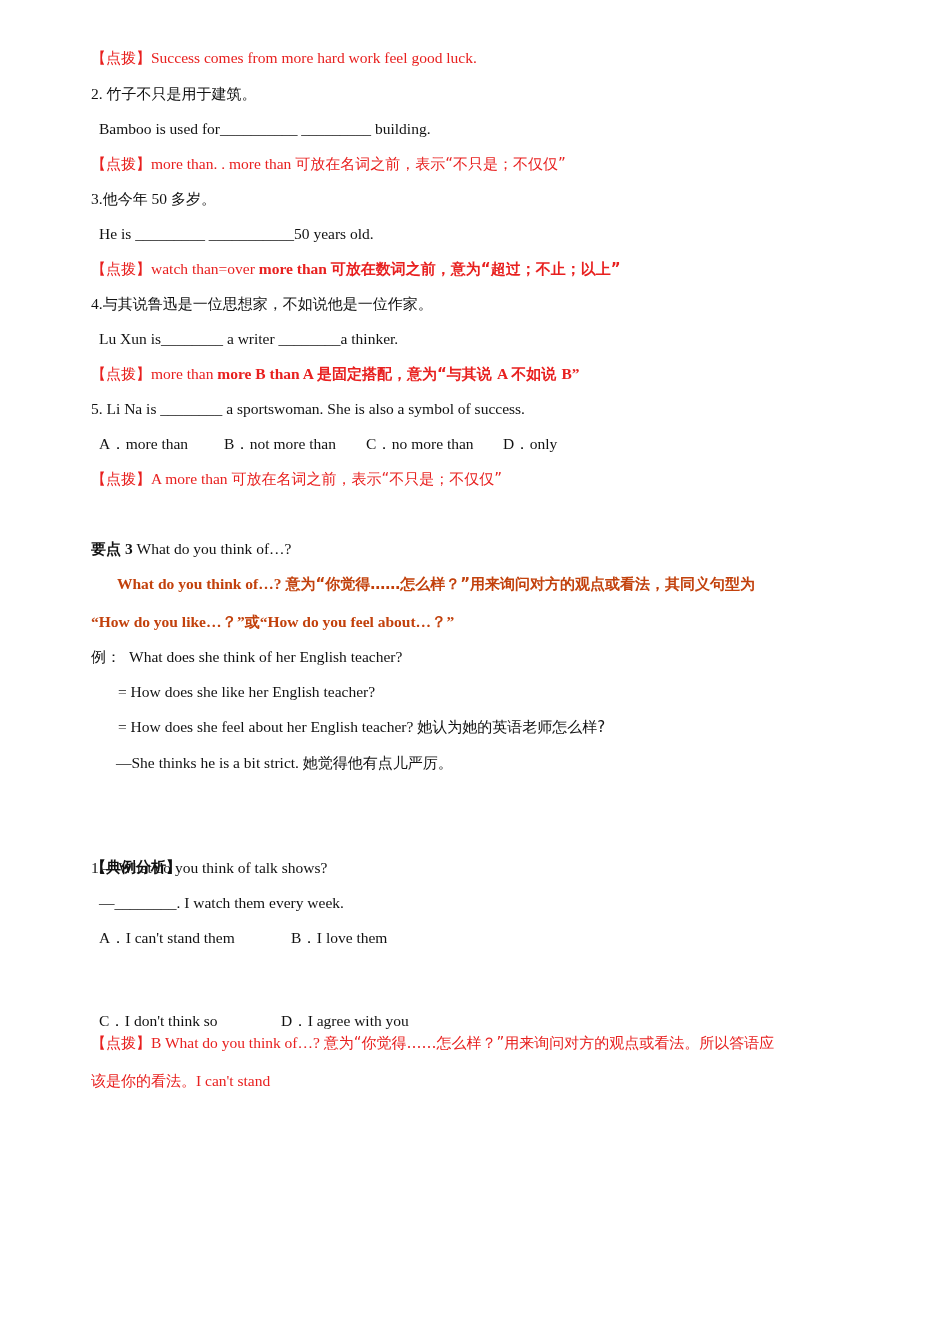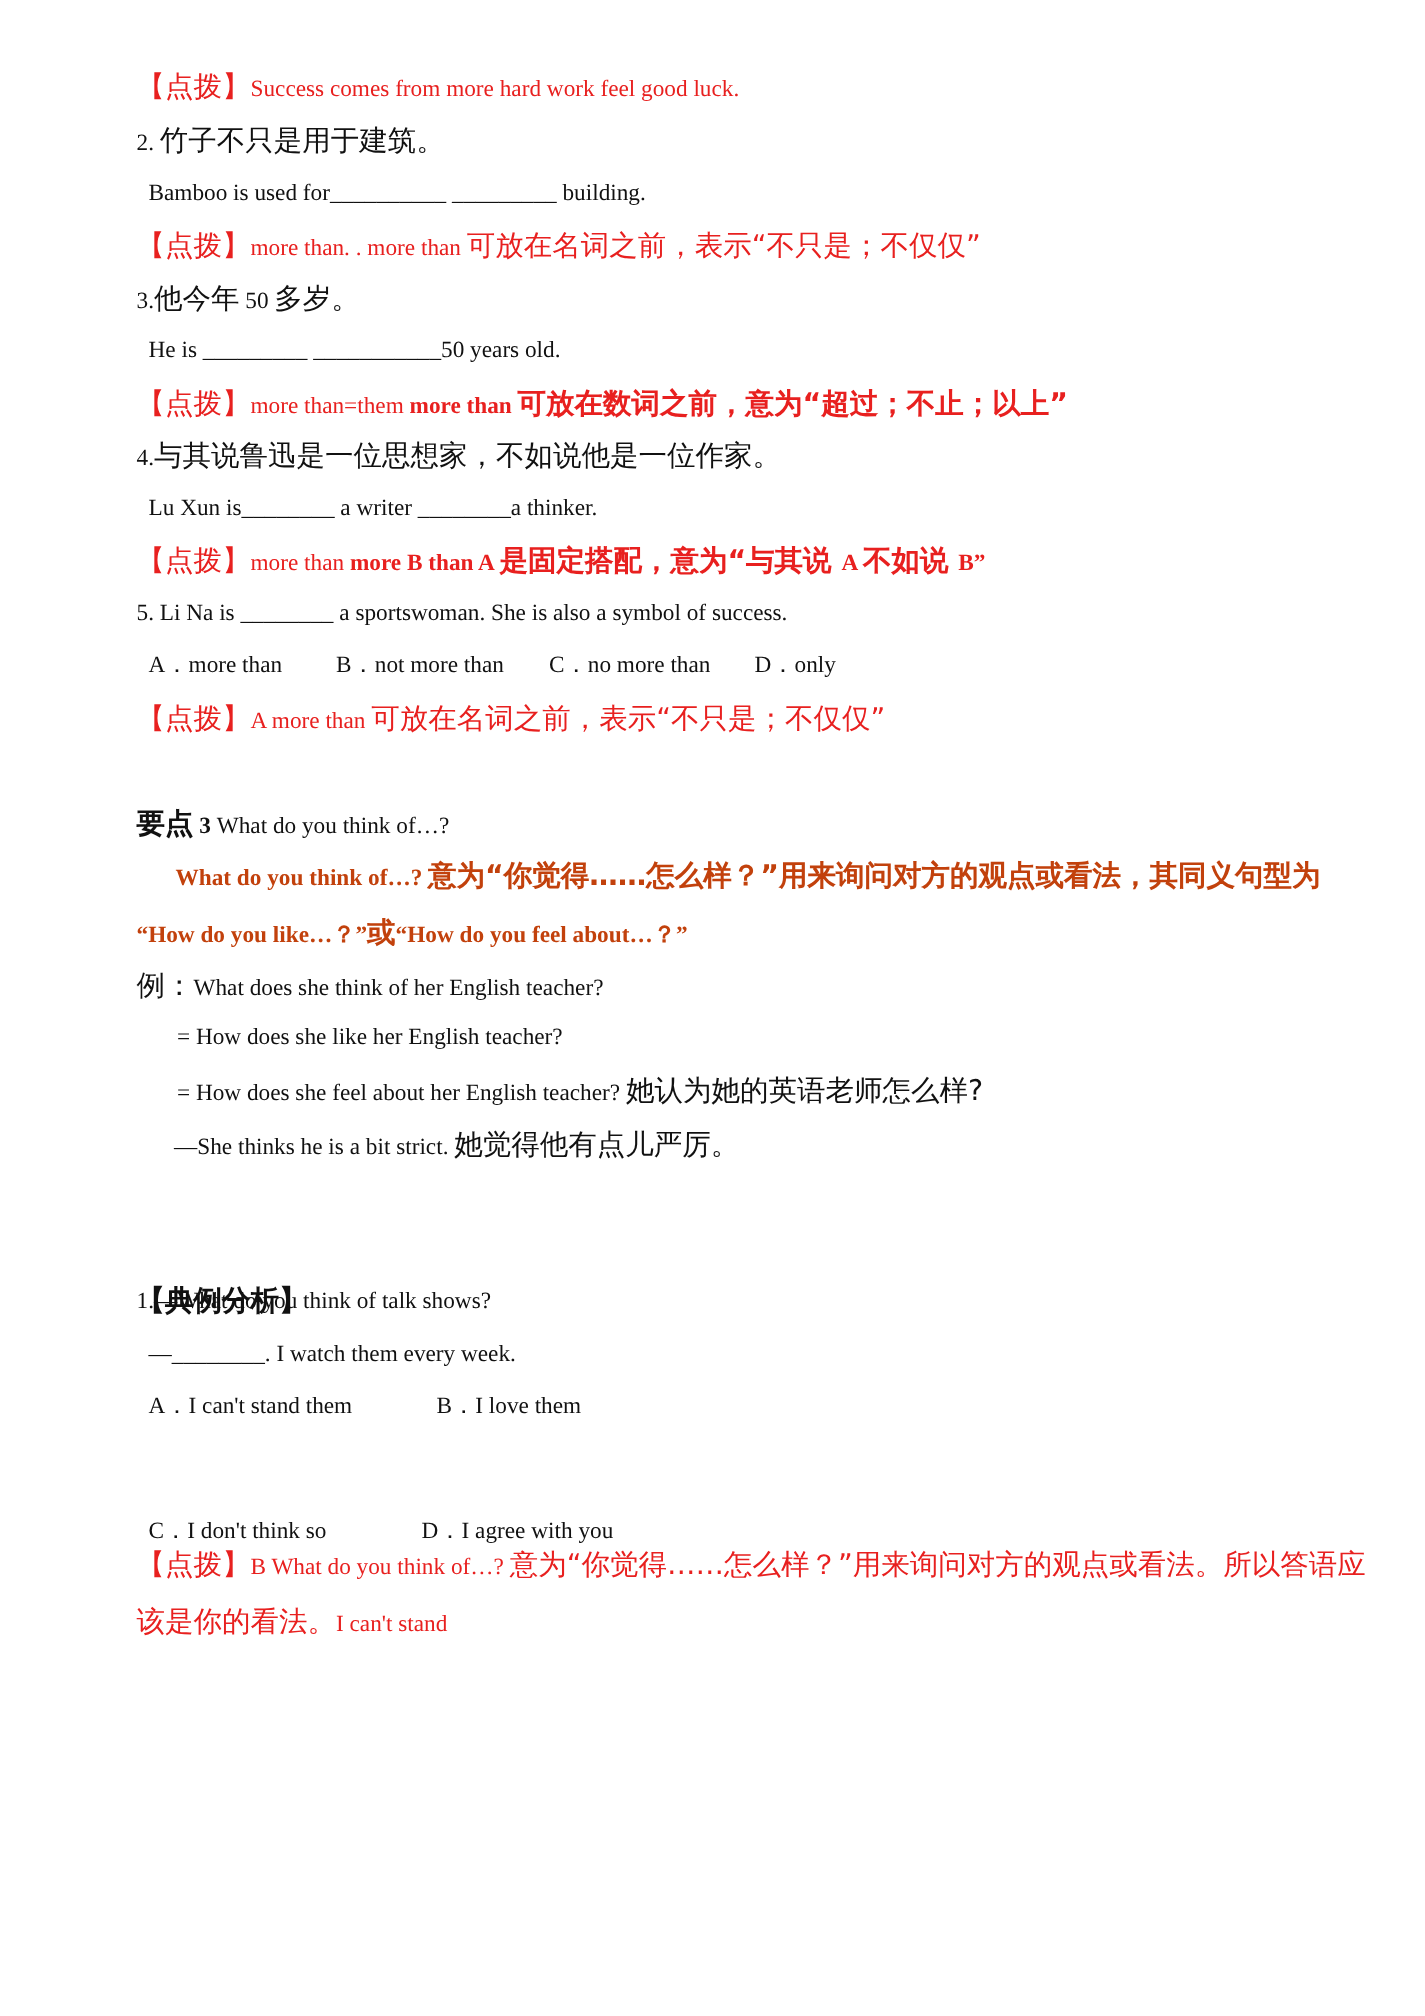--- a/index.html
+++ b/index.html
@@ -2,21 +2,21 @@
 <html><head>
   <meta charset="utf-8">
   <style>
     html, body { margin: 0; padding: 0; background: #ffffff; }
     body { width: 950px; height: 1344px; position: relative; overflow: hidden;
       font-family: "Liberation Serif", "DejaVu Serif", serif; color: #111; font-size: 15.5px; }
     .line { position: absolute; left: 91px; white-space: nowrap; line-height: 22px; }
     .indent { left: 99px; }
     .red { color: #e8201f; }
     .blue { color: #c2410c; font-weight: bold; }
-    .cjk { font-family: "DejaVu Sans", "Liberation Sans", sans-serif; font-size: 19px; }
+    .cjk { font-family: "DejaVu Sans", "Liberation Sans", sans-serif; font-size: 15px; }
     .b { font-weight: bold; }
     .opt { display: inline-block; }
   </style>
 </head>
 <body>
 
 <div class="line red" style="top:47px;">
   <span class="cjk">【点拨】</span><span>Success comes from more hard work feel good luck.</span>
 </div>
 
@@ -26,21 +26,21 @@
 <div class="line indent" style="top:118px;">Bamboo is used for__________ _________ building.</div>
 <div class="line red" style="top:153px;">
   <span class="cjk">【点拨】</span><span>more than. . more than </span><span class="cjk">可放在名词之前，表示“不只是；不仅仅”</span>
 </div>
 
 <div class="line" style="top:188px;">
   <span>3.</span><span class="cjk">他今年</span><span> 50 </span><span class="cjk">多岁。</span>
 </div>
 <div class="line indent" style="top:223px;">He is _________ ___________50 years old.</div>
 <div class="line red" style="top:258px;">
-  <span class="cjk">【点拨】</span><span>more than=them  </span><span class="b">more than </span><span class="cjk b">可放在数词之前，意为“超过；不止；以上”</span>
+  <span class="cjk">【点拨】</span><span>watch than=over  </span><span class="b">more than </span><span class="cjk b">可放在数词之前，意为“超过；不止；以上”</span>
 </div>
 
 <div class="line" style="top:293px;">
   <span>4.</span><span class="cjk">与其说鲁迅是一位思想家，不如说他是一位作家。</span>
 </div>
 <div class="line indent" style="top:328px;">Lu Xun is________ a writer ________a thinker.</div>
 <div class="line red" style="top:363px;">
   <span class="cjk">【点拨】</span><span>more  than  </span><span class="b">more B than A </span><span class="cjk b">是固定搭配，意为“与其说 </span><span class="b">A </span><span class="cjk b">不如说 </span><span class="b">B”</span>
 </div>
 

